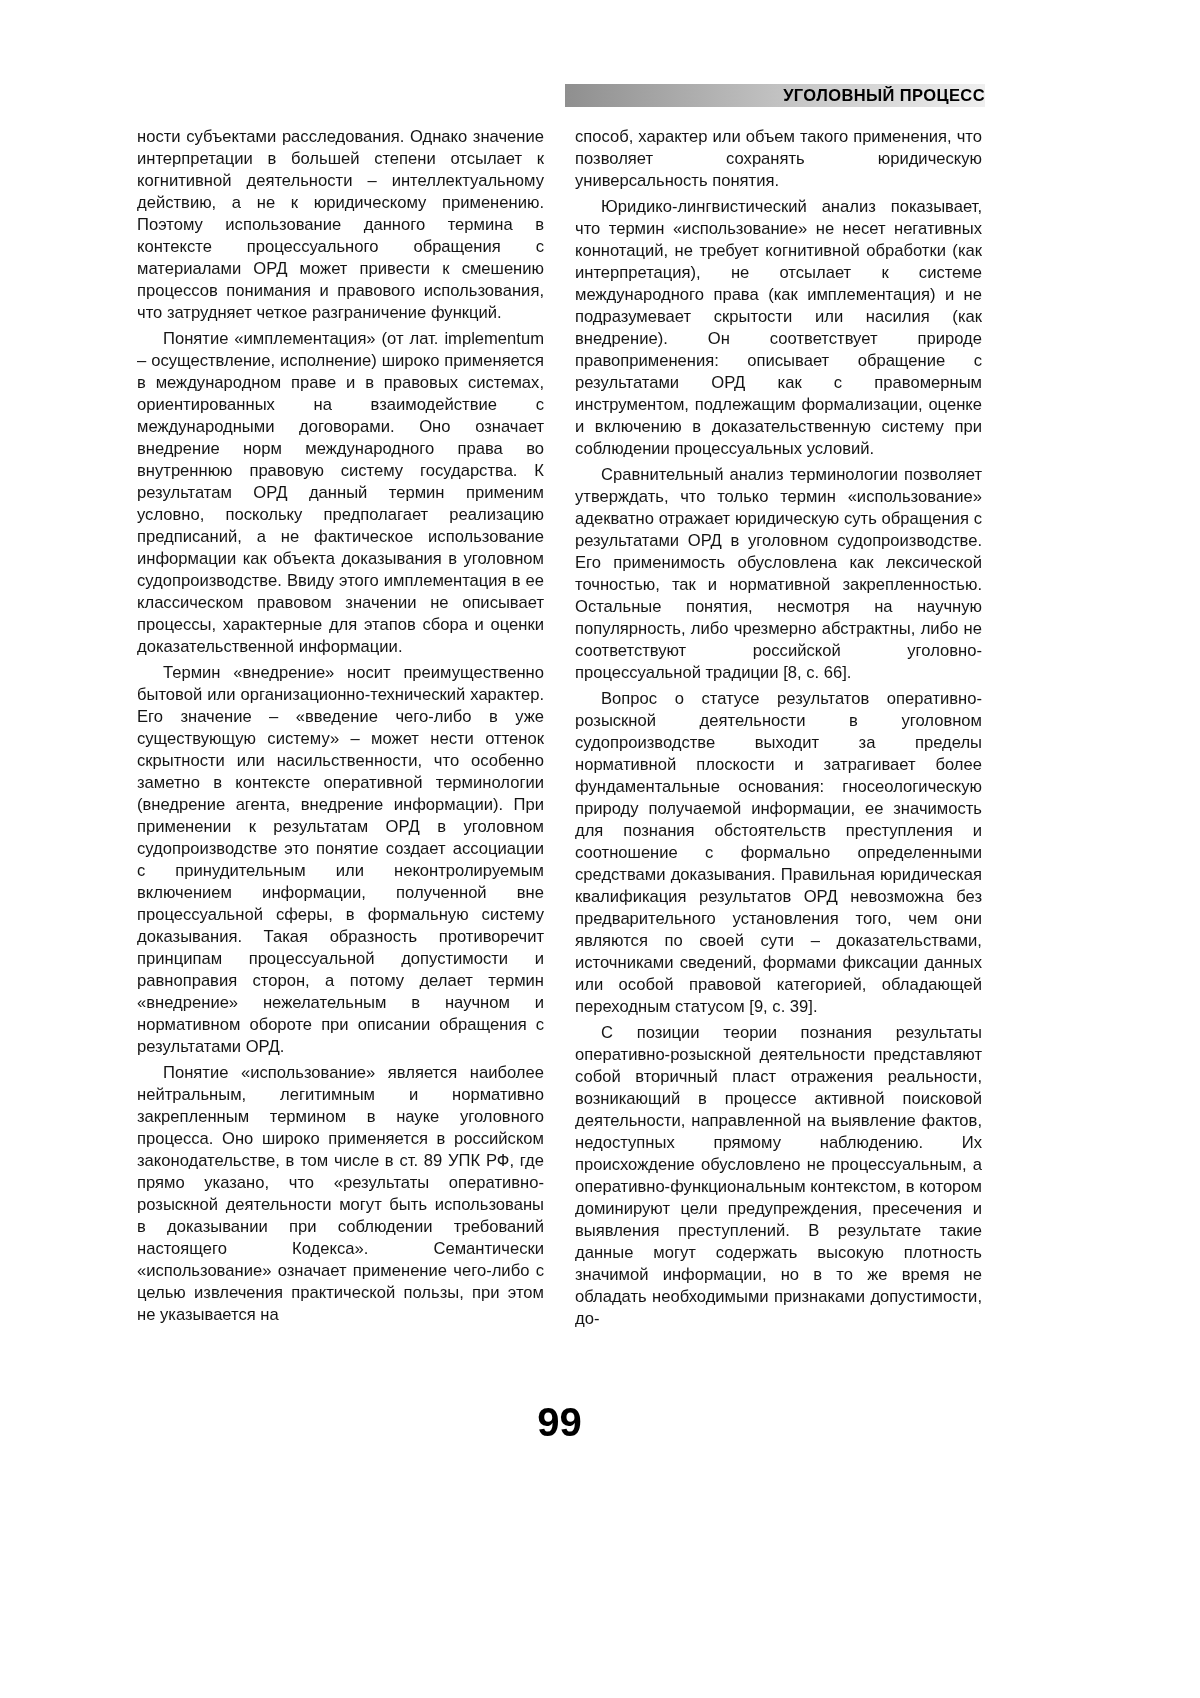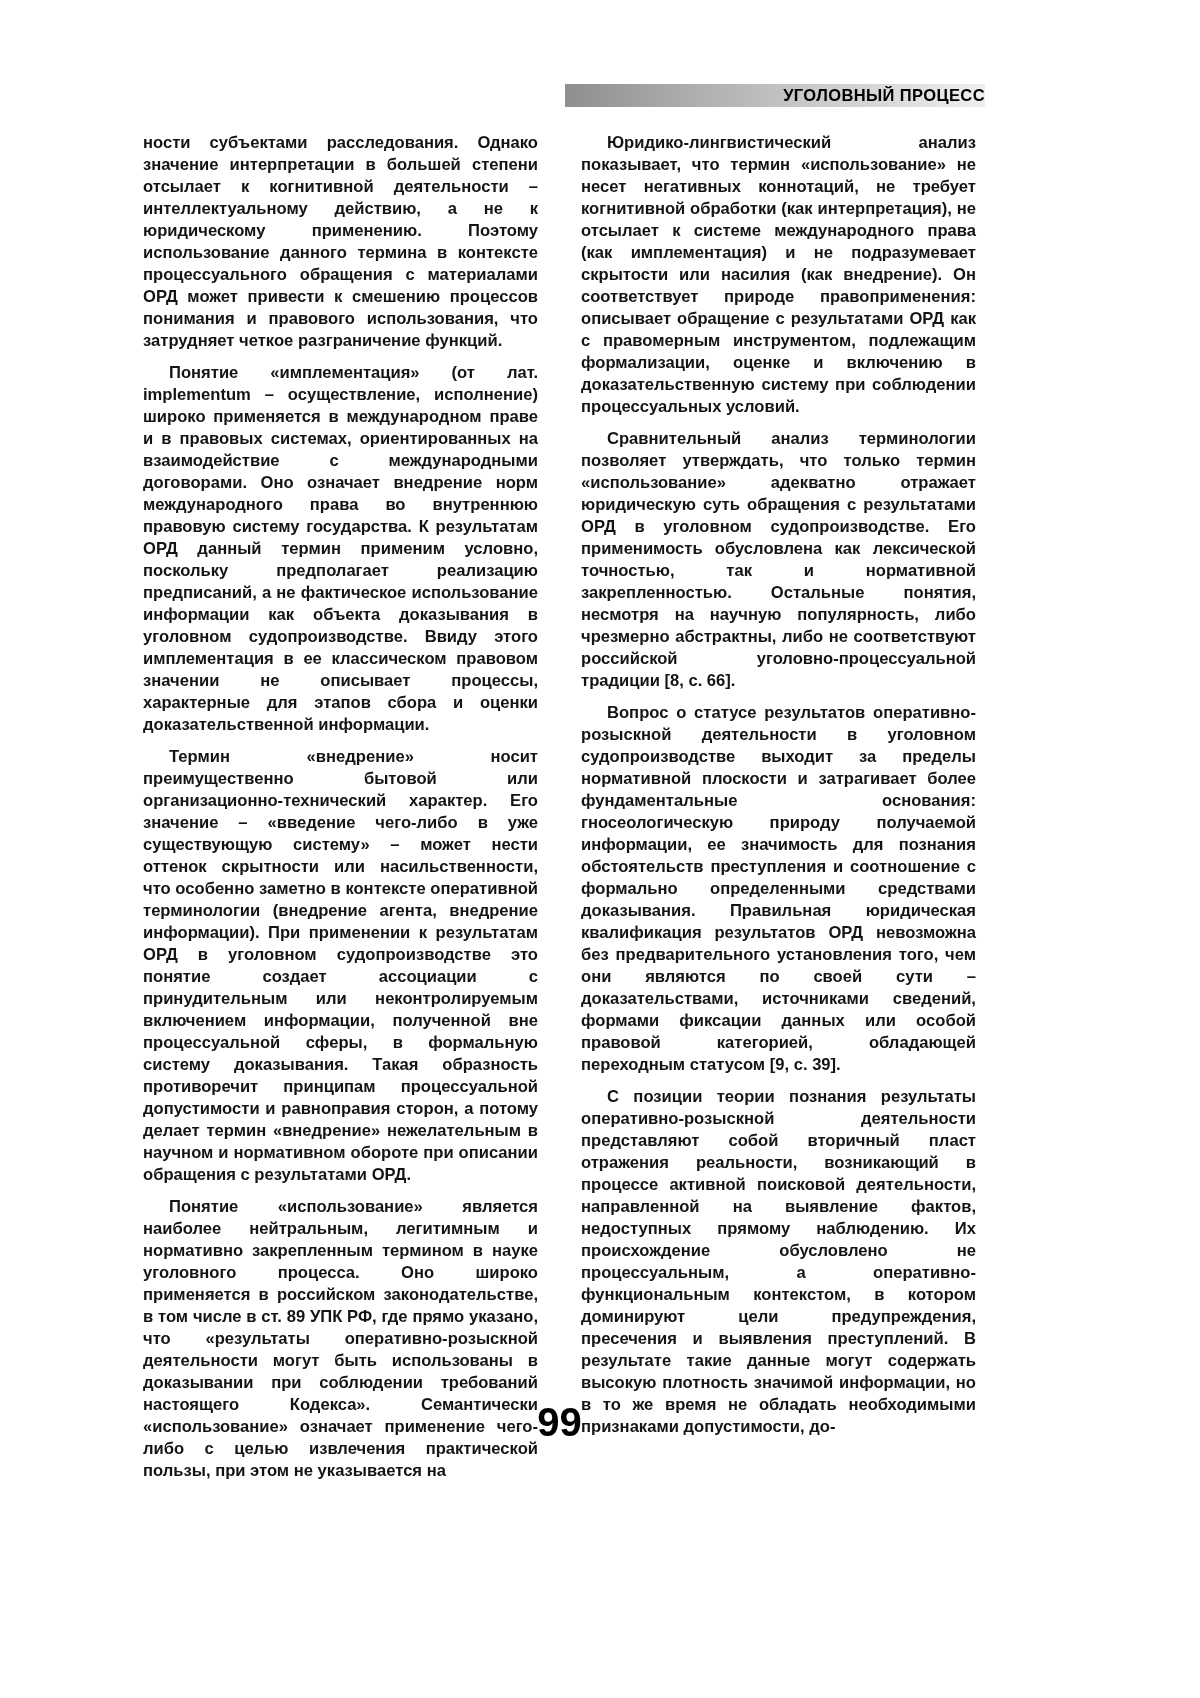--- a/index.html
+++ b/index.html
@@ -39,21 +39,21 @@
     width: 853px;
     display: flex;
     gap: 23px;
   }
   .col {
     width: 415px;
     text-align: justify;
     font-size: 16.6px;
     line-height: 22px;
   }
-  .col p { margin: 10px; font-weight: bold; }
+  .col p { margin: 4px; }
   .col p.indent { text-indent: 26px; }
   .page-number {
     position: absolute;
     left: 133px;
     top: 1400px;
     width: 853px;
     text-align: center;
     font-size: 40px;
     font-weight: bold;
     color: #000000;
@@ -69,20 +69,21 @@
   </div>
 
   <div class="columns">
     <div class="col">
       <p>ности субъектами расследования. Однако значение интерпретации в большей степени отсылает к когнитивной деятельности – интеллектуальному действию, а не к юридическому применению. Поэтому использование данного термина в контексте процессуального обращения с материалами ОРД может привести к смешению процессов понимания и правового использования, что затрудняет четкое разграничение функций.</p>
       <p class="indent">Понятие «имплементация» (от лат. implementum – осуществление, исполнение) широко применяется в международном праве и в правовых системах, ориентированных на взаимодействие с международными договорами. Оно означает внедрение норм международного права во внутреннюю правовую систему государства. К результатам ОРД данный термин применим условно, поскольку предполагает реализацию предписаний, а не фактическое использование информации как объекта доказывания в уголовном судопроизводстве. Ввиду этого имплементация в ее классическом правовом значении не описывает процессы, характерные для этапов сбора и оценки доказательственной информации.</p>
       <p class="indent">Термин «внедрение» носит преимущественно бытовой или организационно-технический характер. Его значение – «введение чего-либо в уже существующую систему» – может нести оттенок скрытности или насильственности, что особенно заметно в контексте оперативной терминологии (внедрение агента, внедрение информации). При применении к результатам ОРД в уголовном судопроизводстве это понятие создает ассоциации с принудительным или неконтролируемым включением информации, полученной вне процессуальной сферы, в формальную систему доказывания. Такая образность противоречит принципам процессуальной допустимости и равноправия сторон, а потому делает термин «внедрение» нежелательным в научном и нормативном обороте при описании обращения с результатами ОРД.</p>
       <p class="indent">Понятие «использование» является наиболее нейтральным, легитимным и нормативно закрепленным термином в науке уголовного процесса. Оно широко применяется в российском законодательстве, в том числе в ст. 89 УПК РФ, где прямо указано, что «результаты оперативно-розыскной деятельности могут быть использованы в доказывании при соблюдении требований настоящего Кодекса». Семантически «использование» означает применение чего-либо с целью извлечения практической пользы, при этом не указывается на</p>
     </div>
     <div class="col">
+      <p>способ, характер или объем такого применения, что позволяет сохранять юридическую универсальность понятия.</p>
       <p class="indent">Юридико-лингвистический анализ показывает, что термин «использование» не несет негативных коннотаций, не требует когнитивной обработки (как интерпретация), не отсылает к системе международного права (как имплементация) и не подразумевает скрытости или насилия (как внедрение). Он соответствует природе правоприменения: описывает обращение с результатами ОРД как с правомерным инструментом, подлежащим формализации, оценке и включению в доказательственную систему при соблюдении процессуальных условий.</p>
       <p class="indent">Сравнительный анализ терминологии позволяет утверждать, что только термин «использование» адекватно отражает юридическую суть обращения с результатами ОРД в уголовном судопроизводстве. Его применимость обусловлена как лексической точностью, так и нормативной закрепленностью. Остальные понятия, несмотря на научную популярность, либо чрезмерно абстрактны, либо не соответствуют российской уголовно-процессуальной традиции [8, с. 66].</p>
       <p class="indent">Вопрос о статусе результатов оперативно-розыскной деятельности в уголовном судопроизводстве выходит за пределы нормативной плоскости и затрагивает более фундаментальные основания: гносеологическую природу получаемой информации, ее значимость для познания обстоятельств преступления и соотношение с формально определенными средствами доказывания. Правильная юридическая квалификация результатов ОРД невозможна без предварительного установления того, чем они являются по своей сути – доказательствами, источниками сведений, формами фиксации данных или особой правовой категорией, обладающей переходным статусом [9, с. 39].</p>
       <p class="indent">С позиции теории познания результаты оперативно-розыскной деятельности представляют собой вторичный пласт отражения реальности, возникающий в процессе активной поисковой деятельности, направленной на выявление фактов, недоступных прямому наблюдению. Их происхождение обусловлено не процессуальным, а оперативно-функциональным контекстом, в котором доминируют цели предупреждения, пресечения и выявления преступлений. В результате такие данные могут содержать высокую плотность значимой информации, но в то же время не обладать необходимыми признаками допустимости, до-</p>
     </div>
   </div>
 
   <div class="page-number">99</div>
 
 </div>

